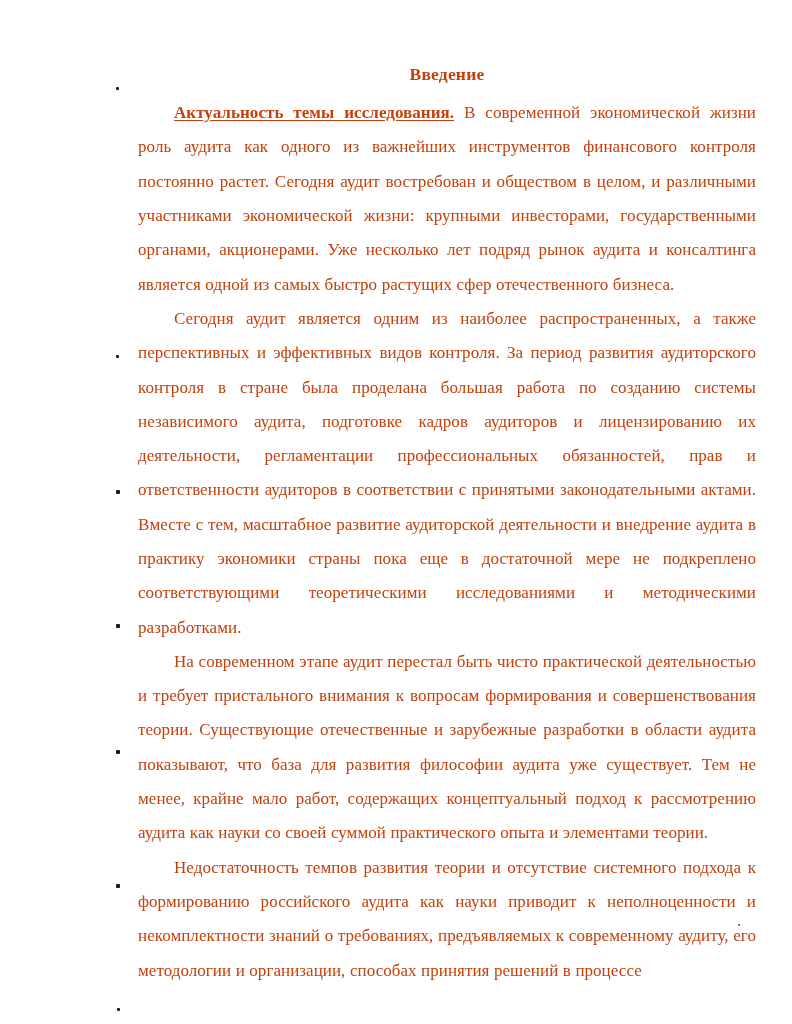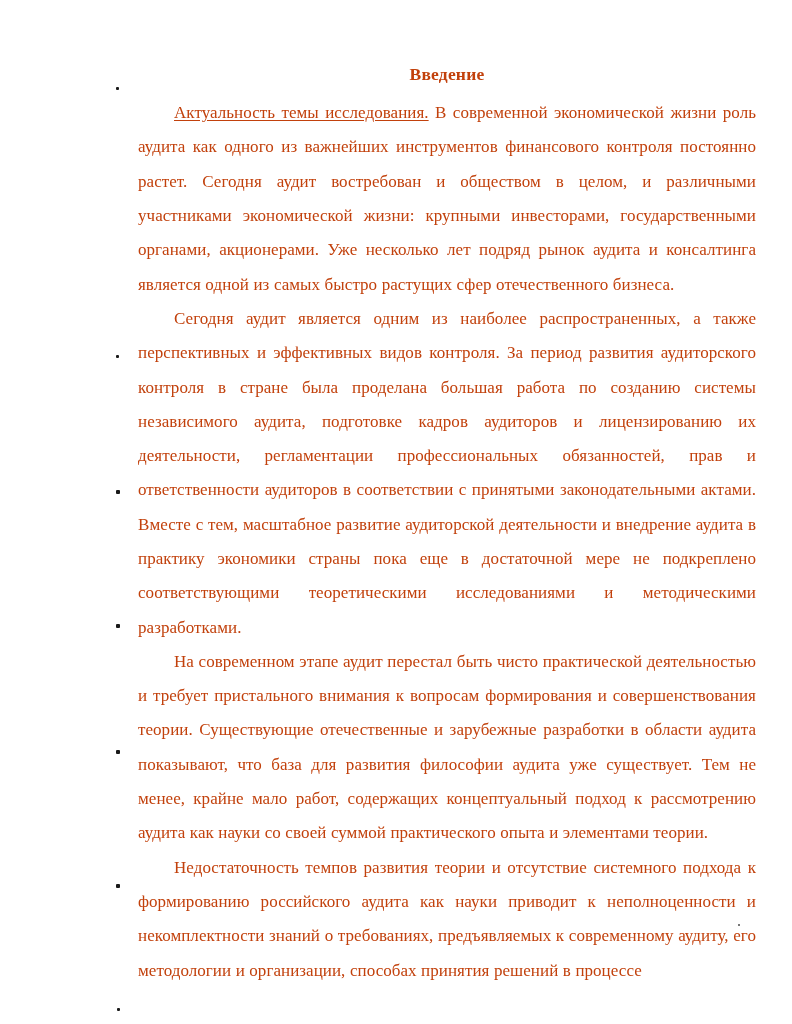--- a/index.html
+++ b/index.html
@@ -41,21 +41,21 @@
     text-indent: 36px;
     letter-spacing: 0.05px;
     word-spacing: 0.2px;
     hyphens: none;
   }
   .para + .para {
     margin-top: 0;
     font-family: Liberation Serif, serif;
   }
   .lead {
-    font-weight: normal;
+    font-weight: bold;
     text-decoration: underline;
     text-underline-offset: 2px;
   }
   
   .speck {
     position: absolute;
     background: #1a1a1a;
     border-radius: 1px;
     pointer-events: none;
   }

